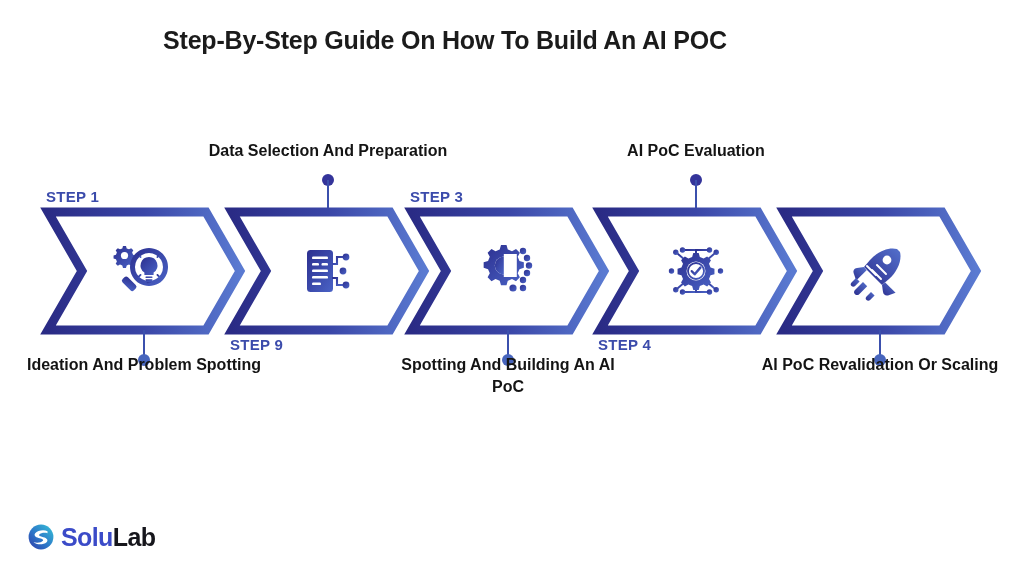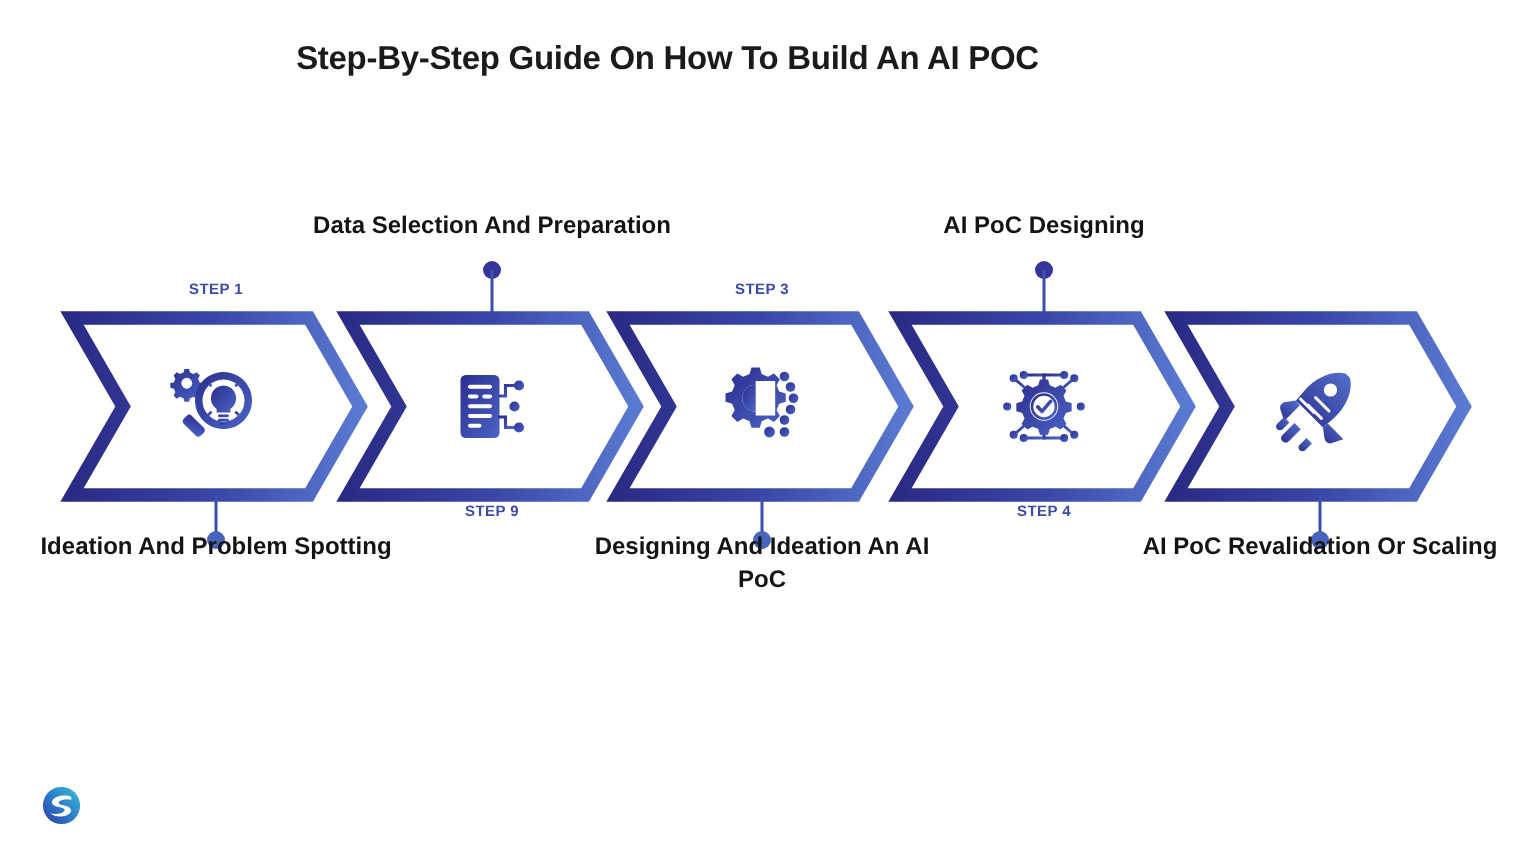--- a/index.html
+++ b/index.html
@@ -17,21 +17,21 @@
     position: relative;
   }
 
   
   #page-title {
     position: absolute;
     top: 26px;
     left: 0;
     width: 890px;
     text-align: center;
-    font-size: 22px;
+    font-size: 25px;
     font-weight: bold;
     color: #1b1b1b;
     letter-spacing: -0.2px;
   }
 
   
   #flow {
     position: absolute;
     top: 132px;
     left: 46px;
@@ -54,22 +54,21 @@
     width: 196px;
     height: 122px;
   }
   .chev-wrap svg { display: block; width: 196px; height: 122px; overflow: visible; }
 
   
   .step-num {
     position: absolute;
     left: 0;
     width: 196px;
-    text-align: center;
-    font-size: 10px;
+    font-size: 15px;
     font-weight: bold;
     color: #3b4bab;
     letter-spacing: 0.3px;
   }
   .step-num.below { top: 204px; }
 
   
   .desc {
     position: absolute;
     left: -22px;
@@ -290,25 +289,25 @@
           <circle cx="54" cy="33" r="3.2"></circle>
           <circle cx="50" cy="11" r="3.2"></circle>
           <circle cx="50" cy="40" r="3.2"></circle>
           <circle cx="40" cy="48" r="3.6"></circle>
           <circle cx="50" cy="48" r="3.2"></circle>
         </g>
       </svg>
     </div>
     <div class="conn down"></div>
     <div class="dot down"></div>
-    <div class="desc below">Designing And Ideation An AI PoC</div>
+    <div class="desc below">Spotting And Building An AI PoC</div>
   </div>
 
   <div class="step up-variant" style="left:552px;">
-    <div class="desc above">AI PoC Designing</div>
+    <div class="desc above">AI PoC Evaluation</div>
     <div class="dot up"></div>
     <div class="conn up"></div>
     <div class="chev-wrap">
       <svg viewBox="0 0 196 122">
         <defs>
           <linearGradient id="g4" x1="0" y1="0" x2="1" y2="0">
             <stop offset="0%" stop-color="#2a2b85"></stop>
             <stop offset="50%" stop-color="#3a46a7"></stop>
             <stop offset="100%" stop-color="#5a7ad1"></stop>
           </linearGradient>
@@ -421,13 +420,16 @@
         <stop offset="45%" stop-color="#2d77c8"></stop>
         <stop offset="100%" stop-color="#35c3d8"></stop>
       </linearGradient>
     </defs>
     <circle cx="13" cy="13" r="12.4" fill="url(#lg)"></circle>
     <path d="M19.5,7.2 C16,5.6 9.5,6.3 7.2,9.3 c-1.6,2.1 0.2,3.9 3.4,4.6
              c3.2,0.7 5.3,1.4 4.3,2.8 c-1.3,1.8 -6.2,2.6 -9.3,1.3
              C8,21 15.5,21.2 18.6,18.2 c2,-2 0.3,-4.2 -3.2,-5
              c-3.4,-0.8 -5,-1.4 -4.1,-2.7 1.2,-1.6 5.6,-2.2 8.2,-1.3 Z" fill="#ffffff"></path>
   </svg>
+  <div id="logo-text">
+    <span class="logo-solu">Solu</span><span class="logo-lab">Lab</span>
+  </div>
 </div>
 
 </body></html>

